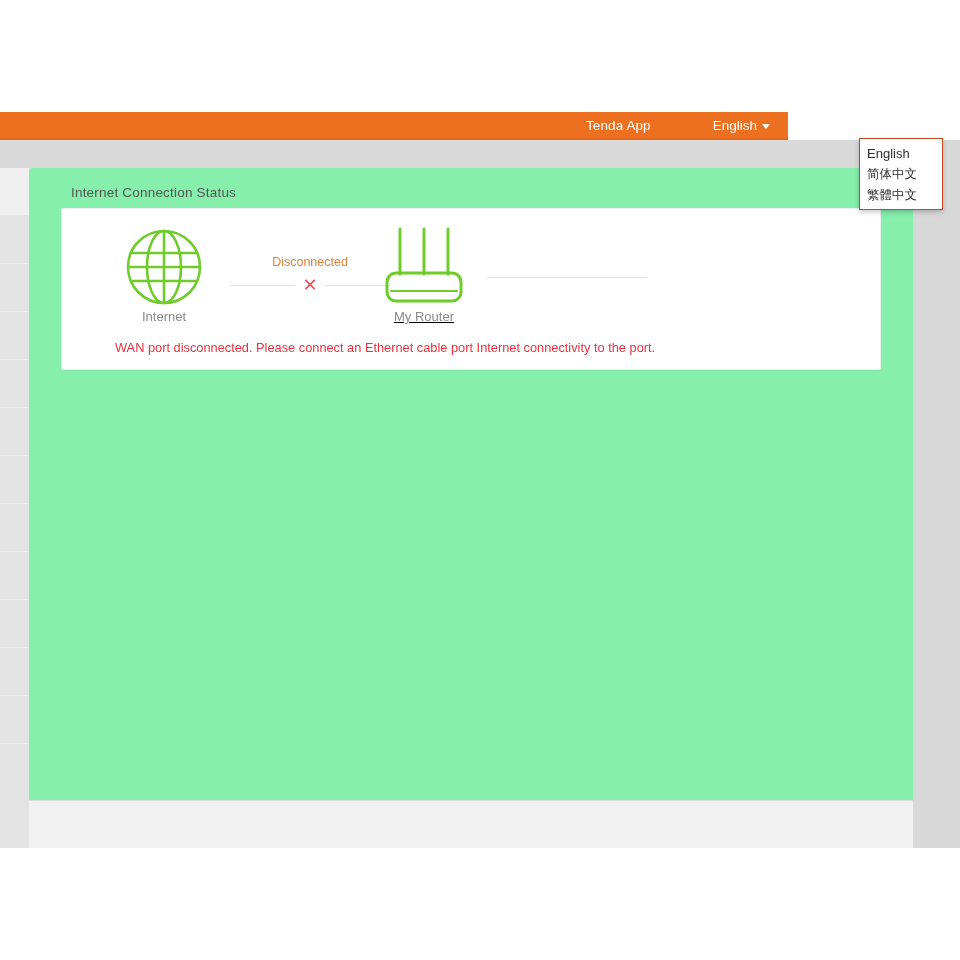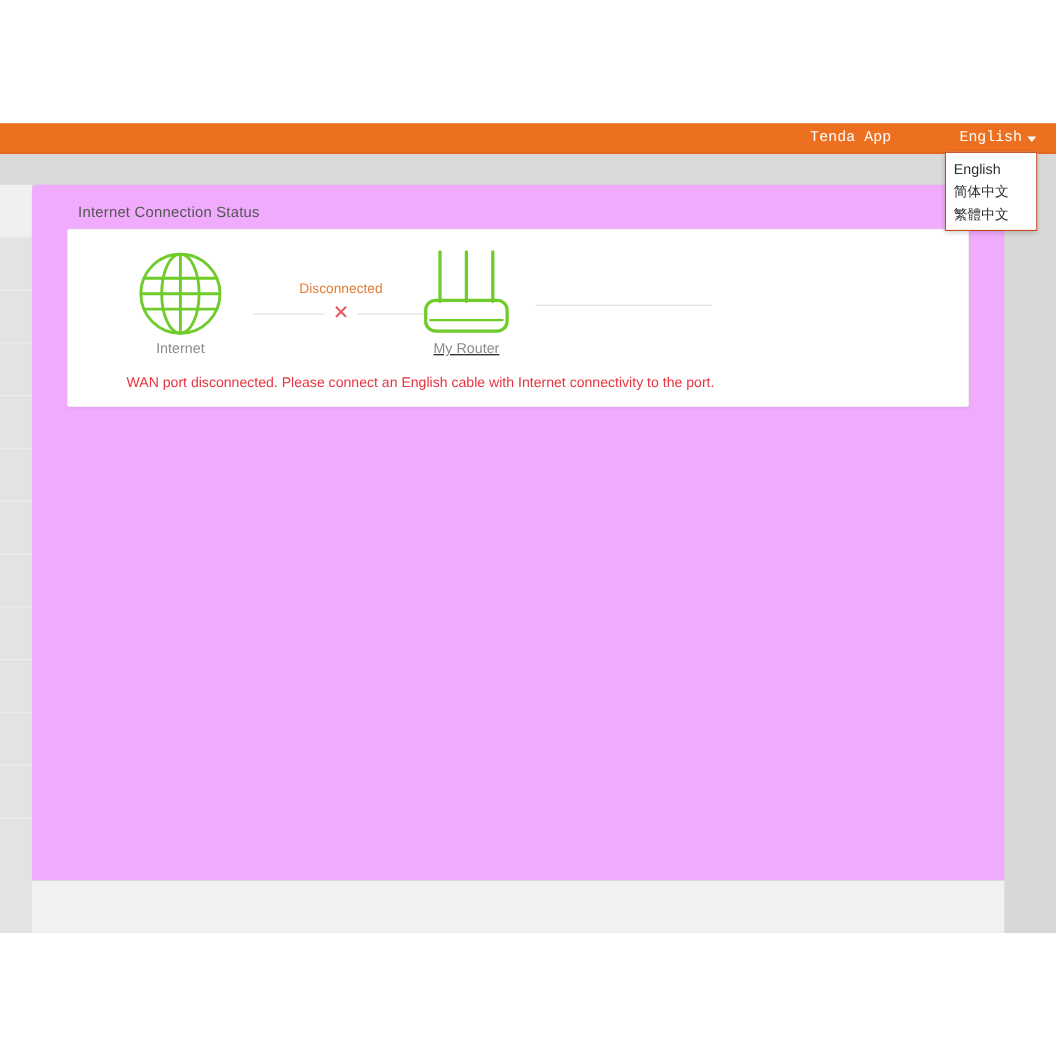--- a/index.html
+++ b/index.html
@@ -14,25 +14,24 @@
   #app {
     position: absolute;
     left: 0; top: 0;
     width: 960px; height: 960px;
   }
 
   
   .topbar {
     position: absolute;
     left: 0; top: 112px;
-    width: 960px; height: 28px;
+    width: 788px; height: 28px;
     background: #ed7020;
     border-bottom: 2px solid #e2681c;
     z-index: 40;
-    font-family: Liberation Mono, monospace;
   }
   .topbar-right {
     position: absolute;
     right: 0; top: 0;
     height: 26px;
     display: flex;
     align-items: center;
   }
   .tenda-app {
     color: #ffffff;
@@ -107,21 +106,21 @@
     height: 48px;
     border-bottom: 1px solid #ededed;
   }
   .sidebar-item.active { background: #f0f0f0; border-bottom-color: #e6e6e6; }
 
   
   .content-panel {
     position: absolute;
     left: 29px; top: 168px;
     width: 884px; height: 632px;
-    background: #f0abfc;
+    background: #86efac;
     border-top-left-radius: 4px;
   }
   .panel-footer {
     position: absolute;
     left: 29px; top: 800px;
     width: 884px; height: 48px;
     background: #f1f1f1;
     border-top: 1px solid #dddddd;
   }
 
@@ -273,21 +272,21 @@
         </div>
         <div class="node-label">My Router</div>
       </div>
 
       <div class="connector" id="conn-2">
         <div class="conn-status"></div>
         <div class="conn-line"></div>
       </div>
 
 
-      <div class="warn-text">WAN port disconnected. Please connect an English cable with Internet connectivity to the port.</div>
+      <div class="warn-text">WAN port disconnected. Please connect an Ethernet cable port Internet connectivity to the port.</div>
     </div>
   </div>
 
   <div class="panel-footer"></div>
 
   <div class="topbar">
     <div class="topbar-right">
       <div class="tenda-app">Tenda App</div>
       <div class="lang-btn">
         <span>English</span>

